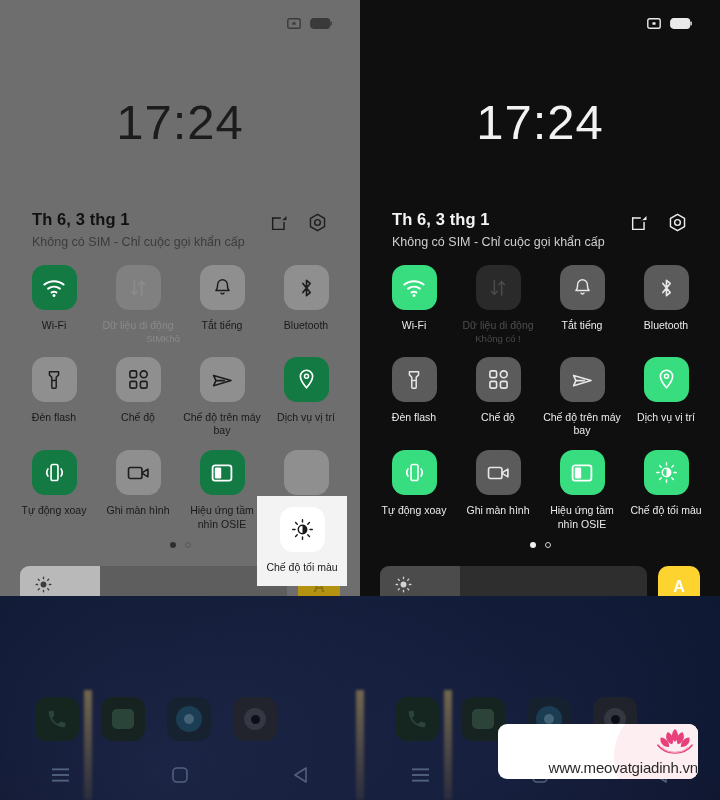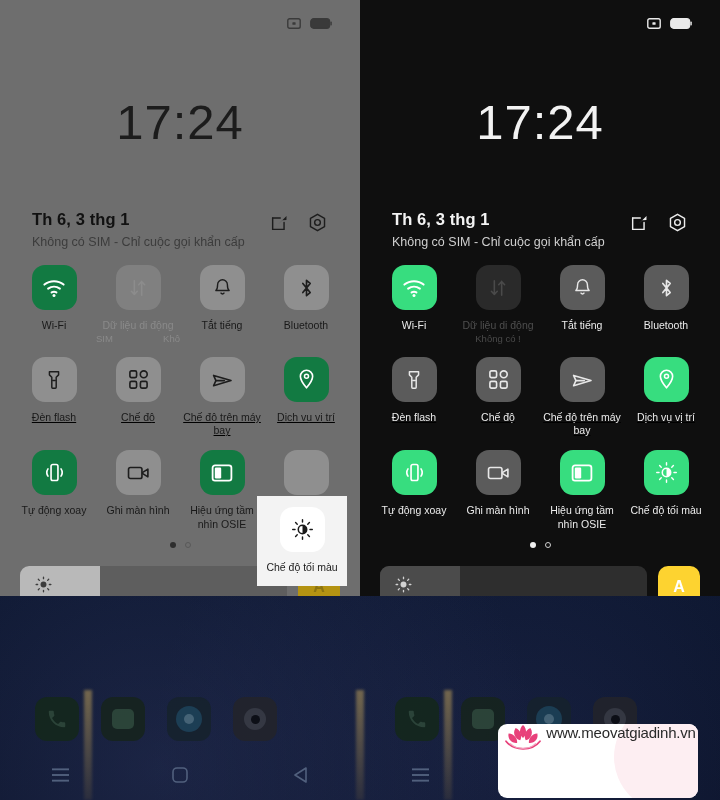--- a/index.html
+++ b/index.html
@@ -83,23 +83,23 @@
   .dark  .tbox.dis { background:#2a2a2a; }
 
   .tlabel { font-size:10.5px; text-align:center; margin-top:9px; line-height:1.25; width:84px; }
   .light .tlabel { color:#191919; }
   .light .tlabel.dim { color:#8a8a8a; }
   .dark  .tlabel { color:#ececec; }
   .dark  .tlabel.dim { color:#4e4e4e; }
   .tsub { font-size:9.5px; text-align:center; margin-top:1px; }
   .light .tsub { color:#8a8a8a; }
   .dark  .tsub { color:#4a4a4a; }
-  .tsub.two { display:flex; justify-content:space-between; width:84px; }
-
-  .row2 { margin-top:13px;text-decoration:underline; }
+  .tsub.two { display:flex; justify-content:flex-end; width:84px; }
+
+  .row2 { margin-top:13px; }
   .row3 { margin-top:13px; }
 
   .dots { display:flex; justify-content:center; gap:9px; margin-top:11px; }
   .dot { width:6px; height:6px; border-radius:50%; }
   .light .dot.active { background:#2e2e2e; }
   .light .dot.idle   { background:transparent; border:1px solid #595959; box-sizing:border-box; }
   .dark  .dot.active { background:#efefef; }
   .dark  .dot.idle   { background:transparent; border:1px solid #cfcfcf; box-sizing:border-box; }
 
   
@@ -132,23 +132,23 @@
   .hl {
     position:absolute; left:257px; top:496px; width:90px; height:90px;
     background:#f3f3f3; display:flex; flex-direction:column; align-items:center;
     justify-content:center; z-index:5;
   }
   .hl .tbox { background:#ffffff; }
   .hl .tlabel { color:#1b1b1b; }
 
   
   .wm {
-    position:absolute; left:498px; top:724px; width:200px; height:74px;
+    position:absolute; left:498px; top:724px; width:200px; height:55px;
     background:#ffffff; border-radius:9px; overflow:hidden;
-    display:flex; align-items:flex-start; justify-content:center;
+    display:flex; flex-direction:column; align-items:flex-end; justify-content:center;
   }
   .wm::after {
     content:""; position:absolute; right:-26px; top:-22px; width:110px; height:110px;
     border-radius:50%; background:#fdeef2;
   }
   .wm-logo { position:relative; z-index:2; margin-bottom:1px; }
   .wm-text { position:relative; z-index:2; font-size:15px; color:#2a2a2a; letter-spacing:-.2px; }
 </style>
 </head>
 <body>

